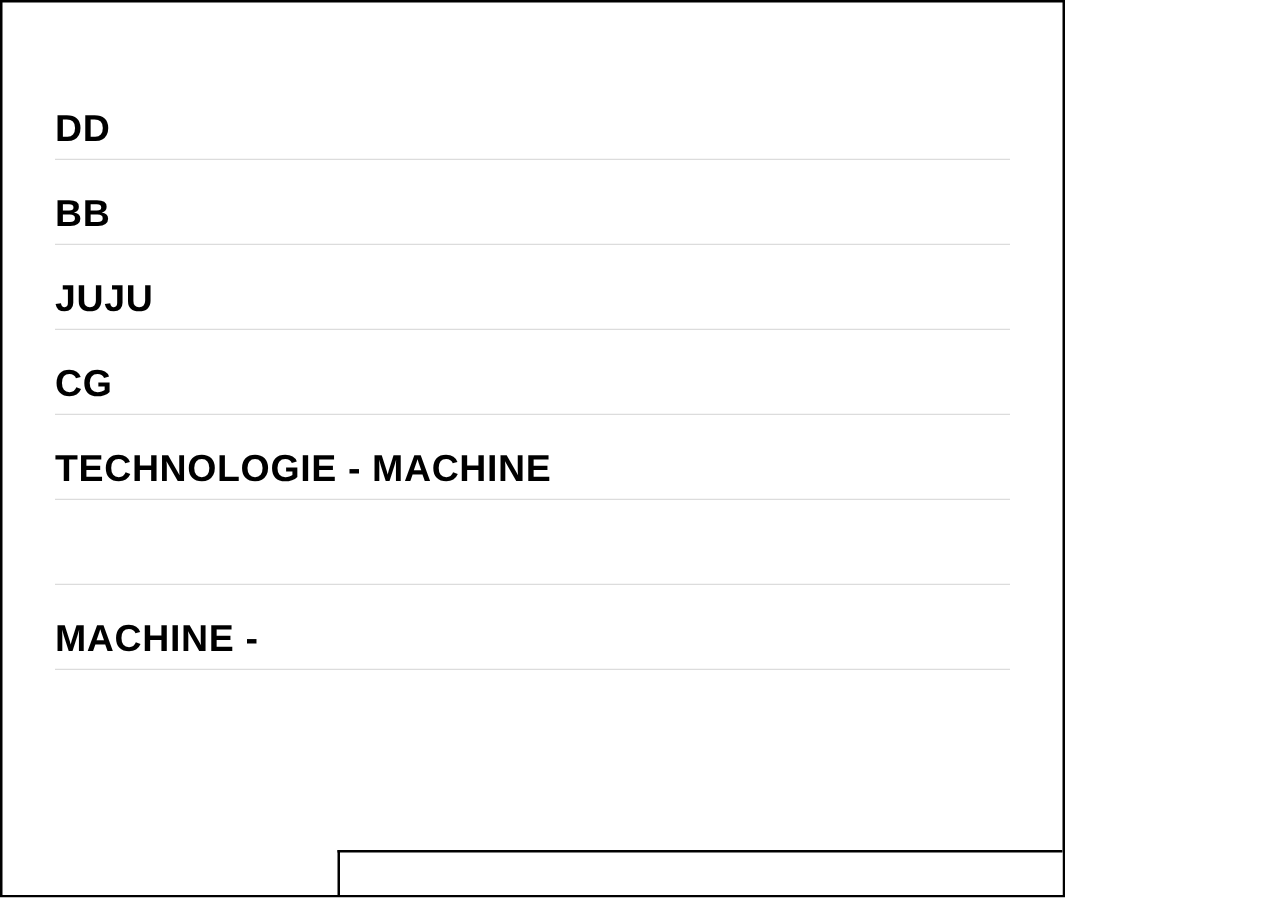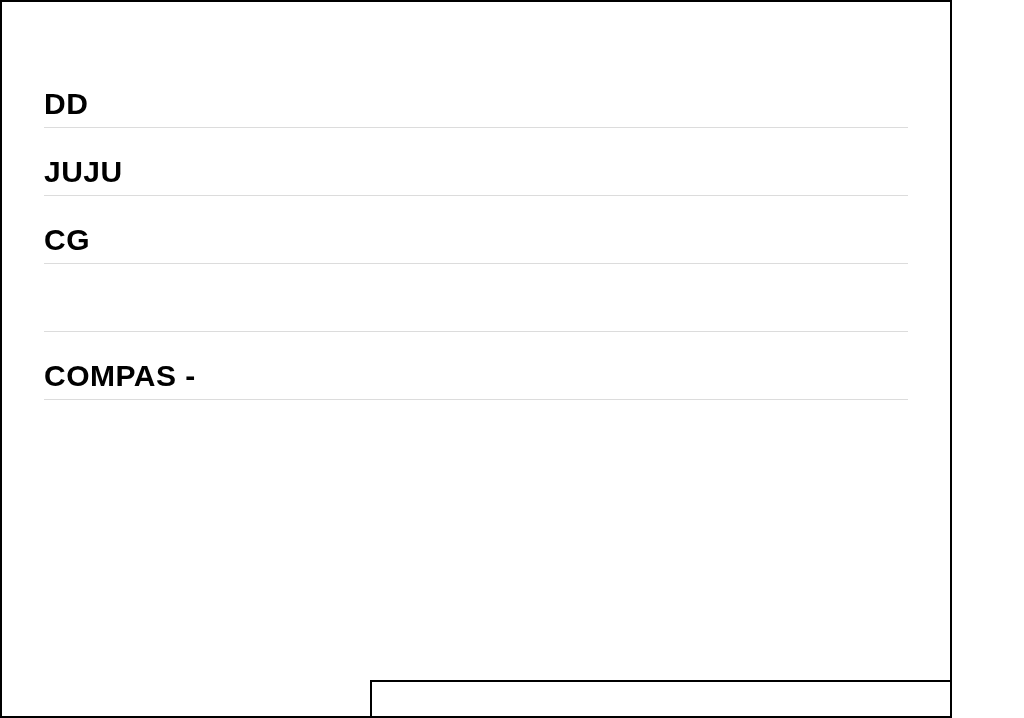--- a/index.html
+++ b/index.html
@@ -8,21 +8,21 @@
       box-sizing: border-box;
     }
     body {
       width: 1024px;
       height: 718px;
       background: #ffffff;
       font-family: Arial, Helvetica, sans-serif;
       position: relative;
     }
     .page {
-      width: 952px;
+      width: 852px;
       height: 718px;
       border: 2px solid #000;
       position: relative;
       background: #ffffff;
     }
     .content {
       padding: 58px 42px 0 42px;
     }
     .row {
       border-bottom: 1px solid #dcdcdc;
@@ -56,35 +56,41 @@
 <body>
 
 <div class="page">
   <div class="content">
 
     <div class="row">
       <span class="row-text">DD</span>
     </div>
 
 
+    <div class="row">
+      <span class="row-text">BB</span>
+    </div>
 
     <div class="row">
       <span class="row-text">JUJU</span>
     </div>
 
     <div class="row">
       <span class="row-text">CG</span>
     </div>
 
 
+    <div class="row">
+      <span class="row-text">TECHNOLOGIE - MACHINE</span>
+    </div>
 
     <div class="row-empty">
       <span class="row-text"></span>
     </div>
 
     <div class="row">
-      <span class="row-text">COMPAS -</span>
+      <span class="row-text">MACHINE -</span>
     </div>
 
   </div>
 
   <div class="bottom-box"></div>
 </div>
 
 </body></html>

